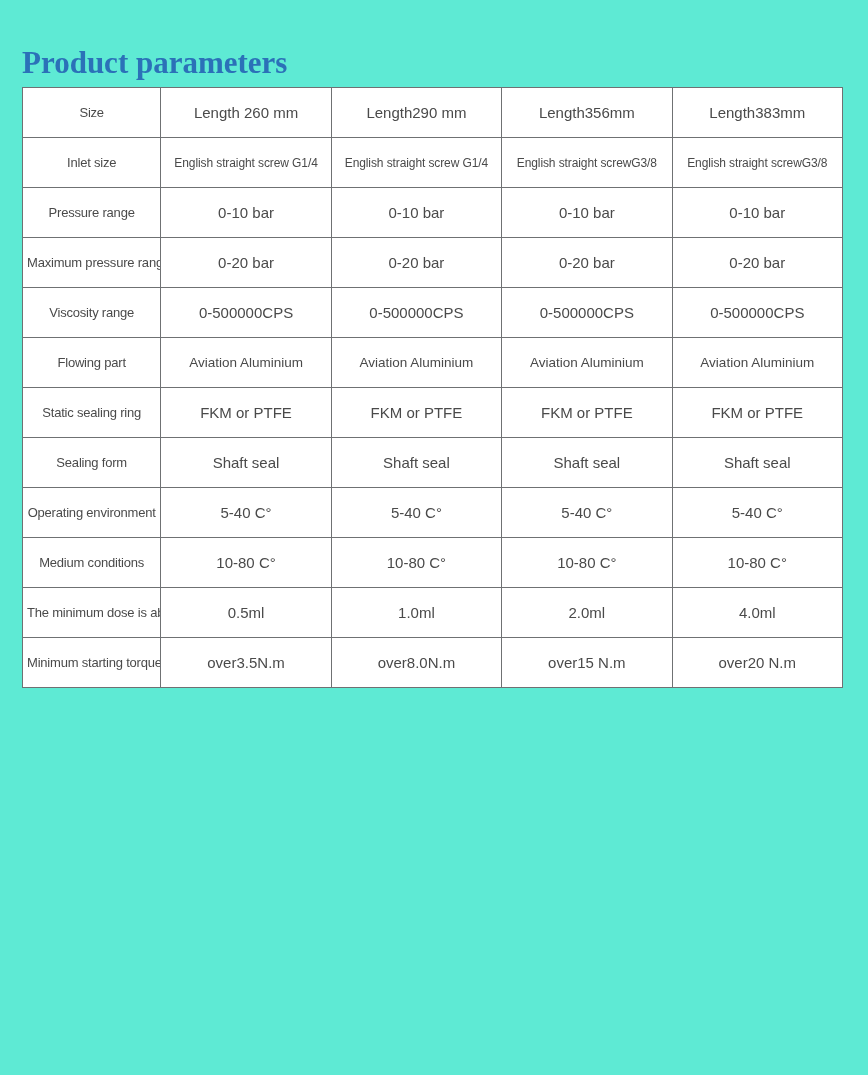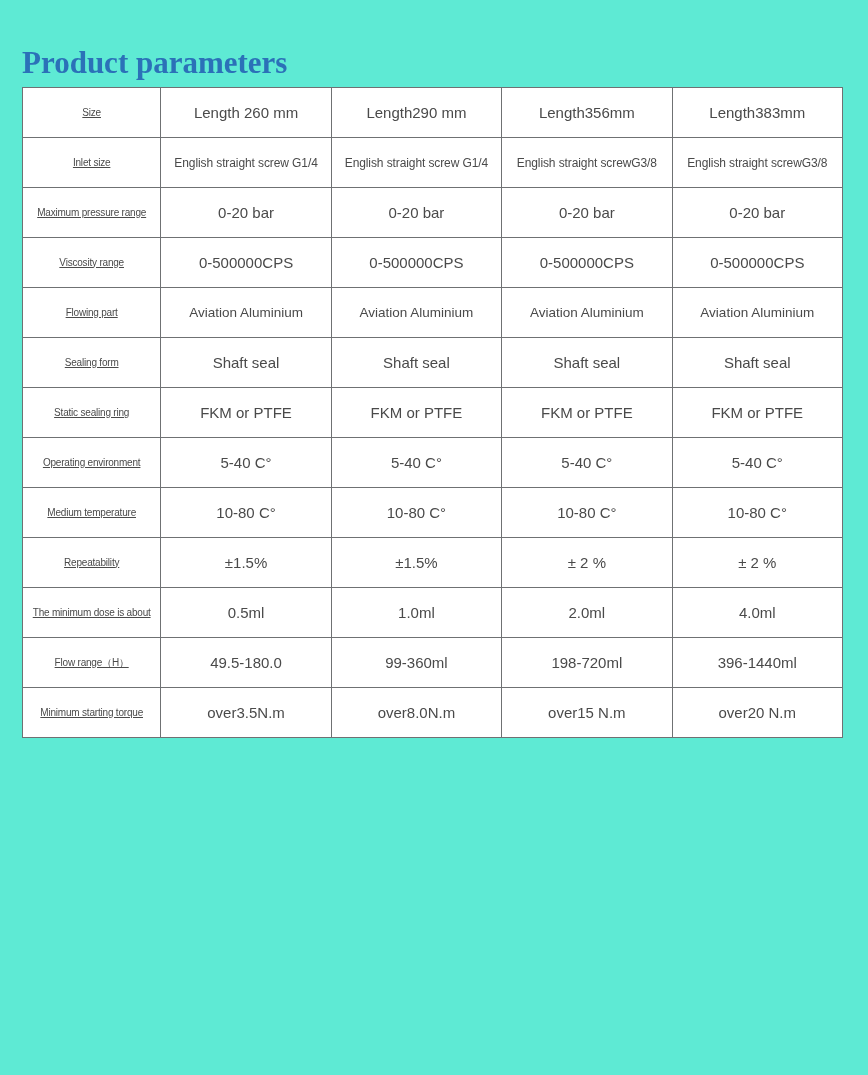--- a/index.html
+++ b/index.html
@@ -59,26 +59,25 @@
     height: 49px;
     vertical-align: middle;
     text-align: center;
     background: #ffffff;
     color: #4a4a4a;
   }
 
   td.label-cell {
     background: #e6e7e8;
     color: #3f3f3f;
-    font-size: 10px;
+    font-size: 13px;
     line-height: 14px;
     letter-spacing: -0.2px;
     white-space: nowrap;
     overflow: hidden;
-    text-decoration: underline;
   }
 
   td.data-cell {
     font-size: 15px;
     line-height: 18px;
     letter-spacing: 0px;
     white-space: nowrap;
     overflow: hidden;
   }
 
@@ -116,20 +115,27 @@
             <td class="data-cell">Length383mm</td>
           </tr>
           <tr class="small-data">
             <td class="label-cell">Inlet size</td>
             <td class="data-cell">English straight screw G1/4</td>
             <td class="data-cell">English straight screw G1/4</td>
             <td class="data-cell">English straight screwG3/8</td>
             <td class="data-cell">English straight screwG3/8</td>
           </tr>
           <tr>
+            <td class="label-cell">Pressure range</td>
+            <td class="data-cell">0-10 bar</td>
+            <td class="data-cell">0-10 bar</td>
+            <td class="data-cell">0-10 bar</td>
+            <td class="data-cell">0-10 bar</td>
+          </tr>
+          <tr>
             <td class="label-cell">Maximum pressure range</td>
             <td class="data-cell">0-20 bar</td>
             <td class="data-cell">0-20 bar</td>
             <td class="data-cell">0-20 bar</td>
             <td class="data-cell">0-20 bar</td>
           </tr>
           <tr>
             <td class="label-cell">Viscosity range</td>
             <td class="data-cell">0-500000CPS</td>
             <td class="data-cell">0-500000CPS</td>
@@ -137,69 +143,55 @@
             <td class="data-cell">0-500000CPS</td>
           </tr>
           <tr class="medium-data">
             <td class="label-cell">Flowing part</td>
             <td class="data-cell">Aviation Aluminium</td>
             <td class="data-cell">Aviation Aluminium</td>
             <td class="data-cell">Aviation Aluminium</td>
             <td class="data-cell">Aviation Aluminium</td>
           </tr>
           <tr>
+            <td class="label-cell">Static sealing ring</td>
+            <td class="data-cell">FKM or PTFE</td>
+            <td class="data-cell">FKM or PTFE</td>
+            <td class="data-cell">FKM or PTFE</td>
+            <td class="data-cell">FKM or PTFE</td>
+          </tr>
+          <tr>
             <td class="label-cell">Sealing form</td>
             <td class="data-cell">Shaft seal</td>
             <td class="data-cell">Shaft seal</td>
             <td class="data-cell">Shaft seal</td>
             <td class="data-cell">Shaft seal</td>
           </tr>
           <tr>
-            <td class="label-cell">Static sealing ring</td>
-            <td class="data-cell">FKM or PTFE</td>
-            <td class="data-cell">FKM or PTFE</td>
-            <td class="data-cell">FKM or PTFE</td>
-            <td class="data-cell">FKM or PTFE</td>
-          </tr>
-          <tr>
             <td class="label-cell">Operating environment</td>
             <td class="data-cell">5-40 C°</td>
             <td class="data-cell">5-40 C°</td>
             <td class="data-cell">5-40 C°</td>
             <td class="data-cell">5-40 C°</td>
           </tr>
           <tr>
-            <td class="label-cell">Medium temperature</td>
-            <td class="data-cell">10-80 C°</td>
-            <td class="data-cell">10-80 C°</td>
-            <td class="data-cell">10-80 C°</td>
-            <td class="data-cell">10-80 C°</td>
-          </tr>
-          <tr>
-            <td class="label-cell">Repeatability</td>
-            <td class="data-cell">±1.5%</td>
-            <td class="data-cell">±1.5%</td>
-            <td class="data-cell">± 2 %</td>
-            <td class="data-cell">± 2 %</td>
+            <td class="label-cell">Medium conditions</td>
+            <td class="data-cell">10-80 C°</td>
+            <td class="data-cell">10-80 C°</td>
+            <td class="data-cell">10-80 C°</td>
+            <td class="data-cell">10-80 C°</td>
           </tr>
           <tr>
             <td class="label-cell">The minimum dose is about</td>
             <td class="data-cell">0.5ml</td>
             <td class="data-cell">1.0ml</td>
             <td class="data-cell">2.0ml</td>
             <td class="data-cell">4.0ml</td>
           </tr>
           <tr>
-            <td class="label-cell">Flow range（H）</td>
-            <td class="data-cell">49.5-180.0</td>
-            <td class="data-cell">99-360ml</td>
-            <td class="data-cell">198-720ml</td>
-            <td class="data-cell">396-1440ml</td>
-          </tr>
-          <tr>
             <td class="label-cell">Minimum starting torque</td>
             <td class="data-cell">over3.5N.m</td>
             <td class="data-cell">over8.0N.m</td>
             <td class="data-cell">over15 N.m</td>
             <td class="data-cell">over20 N.m</td>
           </tr>
         </tbody>
     </table>
   </div>
 

